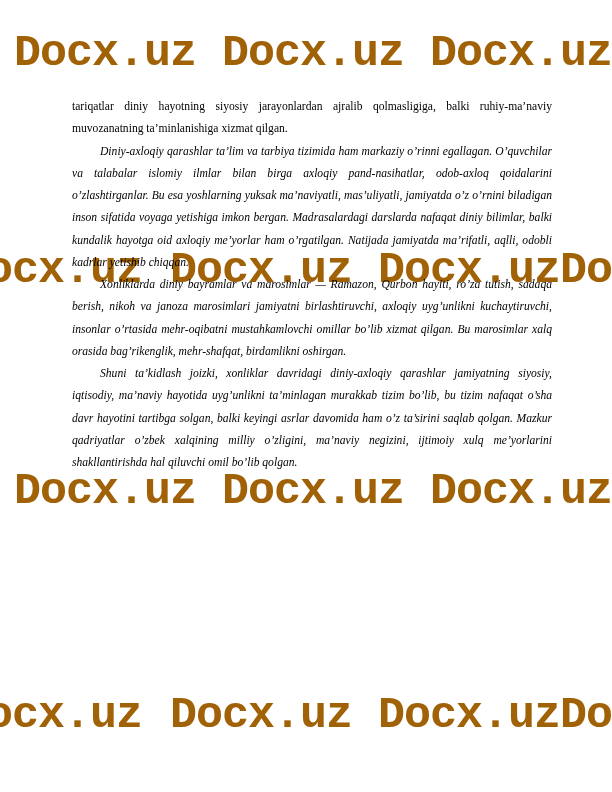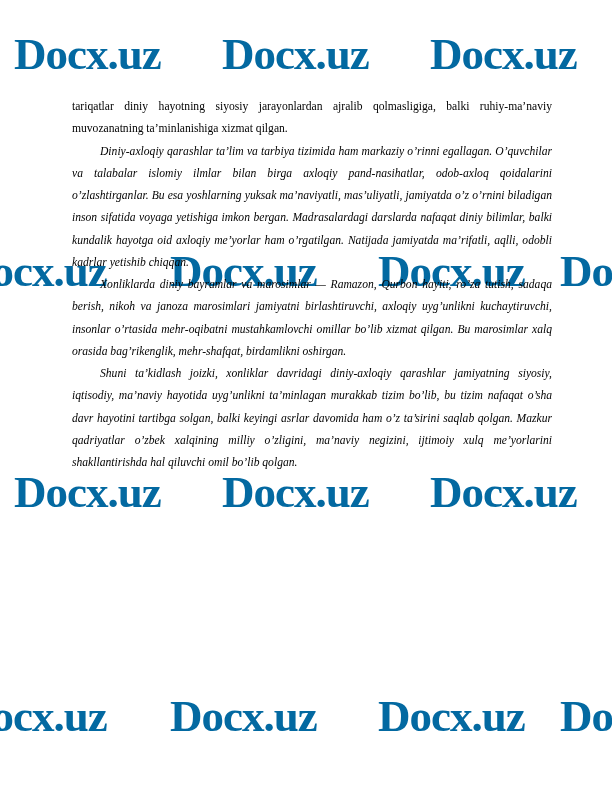--- a/index.html
+++ b/index.html
@@ -17,23 +17,23 @@
 
   
   .wm-layer {
     position: absolute;
     inset: 0;
     pointer-events: none;
     z-index: 0;
   }
   .wm {
     position: absolute;
-    font-family: Liberation Serif, serif;
+    font-family: Liberation Mono, monospace;
     font-weight: 700;
-    color: #0369a1;
+    color: #a16207;
     letter-spacing: -1px;
     white-space: nowrap;
     user-select: none;
   }
 
   .wm-a { top: 28px;  left: 14px;  font-size: 45px; }
   .wm-b { top: 28px;  left: 222px; font-size: 45px; }
   .wm-c { top: 28px;  left: 430px; font-size: 45px; }
 
   .wm-d { top: 245px; left: -40px; font-size: 45px; }

